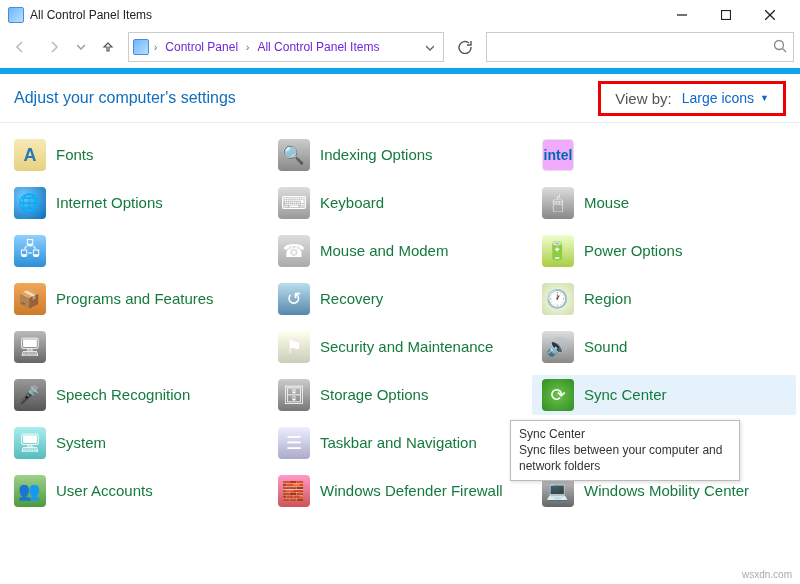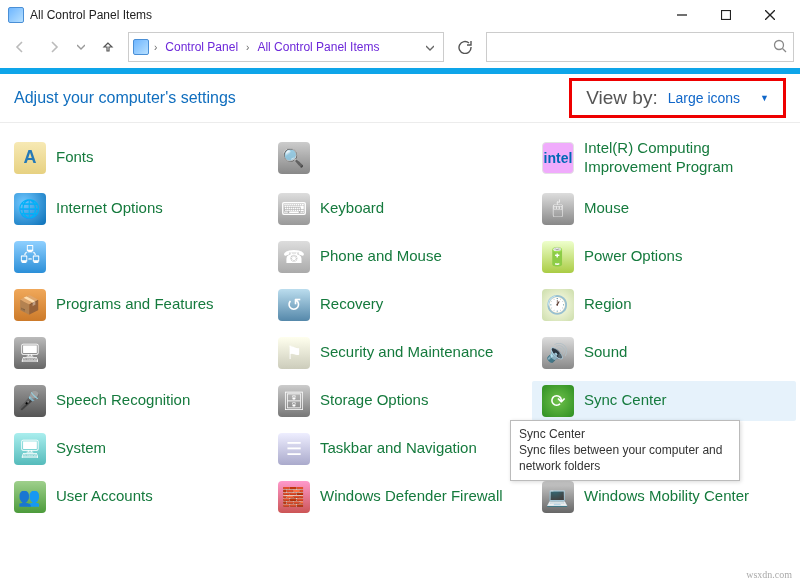--- a/index.html
+++ b/index.html
@@ -18,32 +18,32 @@
   .addr .addr-icon { width:16px; height:16px; background: linear-gradient(135deg,#6fb6ff,#b7e0ff); border:1px solid #4a8fd6; border-radius:2px; flex:0 0 auto; }
   .addr .spacer2 { flex:1; }
   .addr .drop { width:18px; text-align:center; color:#666; }
   .refresh { width:30px; height:30px; display:flex; align-items:center; justify-content:center; color:#555; }
   .searchbox { width:308px; height:30px; border:1px solid #ccc; display:flex; align-items:center; padding:0 6px; color:#888; }
   .searchbox .sicon { margin-left:auto; color:#888; }
   .hdr { border-top:6px solid #0ea5e9; height:54px; display:flex; align-items:center; padding:0 14px; }
   .hdr-title { color:#106ebe; font-size:16px; }
   .hdr .spacer { flex:1; }
   .viewby-group { display:flex; align-items:center; gap:10px; border:3px solid #e00; padding:6px 14px; }
-  .viewby-label { color:#555; font-size:19px; }
-  .viewby-value { color:#1067c9; font-size:14px; display:flex; align-items:center; gap:20px; }
+  .viewby-label { color:#555; font-size:15px; }
+  .viewby-value { color:#1067c9; font-size:14px; display:flex; align-items:center; gap:6px; }
   .viewby-value .caret { font-size:9px; }
   .divider { height:1px; background:#ececec; }
   .grid { padding:12px 4px; display:grid; grid-template-columns: repeat(3, 1fr); column-gap:0; row-gap:8px; }
   .cell { display:flex; align-items:center; gap:10px; padding:4px 10px; border-radius:2px; position:relative; }
   .cell.hovered { background:#e6f2fb; }
   .ico { width:32px; height:32px; flex:0 0 32px; border-radius:4px; display:flex; align-items:center; justify-content:center; font-size:18px; color:#fff; }
   .lbl { color:#157a3d; font-size:15px; line-height:1.25; }
   .tooltip { position:absolute; left:510px; top:420px; z-index:50; background:#fff; border:1px solid #bbb; padding:5px 8px; font-size:12px; color:#333; box-shadow:1px 1px 4px rgba(0,0,0,.15); max-width:230px; line-height:1.35; }
   .tooltip .tt-title { display:block; }
-  .watermark { position:absolute; right:8px; bottom:4px; font-size:10px; color:#aaa;font-family:Liberation Serif, serif; }
+  .watermark { position:absolute; right:8px; bottom:4px; font-size:10px; color:#aaa; }
   
   .ic-fonts { background:linear-gradient(#f7e9b4,#e7d181); color:#267ab7; font-weight:bold; }
   .ic-internet { background:radial-gradient(circle at 30% 30%,#6fc7ff,#0a6fb7); }
   .ic-network { background:linear-gradient(#8fd0ff,#2b8fd8); }
   .ic-programs { background:linear-gradient(#f0a85a,#cc7a2a); }
   .ic-remote { background:linear-gradient(#bbb,#666); }
   .ic-speech { background:linear-gradient(#999,#555); }
   .ic-system { background:linear-gradient(#aee,#5bb); }
   .ic-users { background:linear-gradient(#9fd08c,#4c9b3b); }
   .ic-indexing { background:linear-gradient(#ccc,#888); }
@@ -152,45 +152,45 @@
 <div class="divider"></div>
 
 <div class="grid">
 
   <div class="cell">
     <div class="ico ic-fonts">A</div>
     <div class="lbl">Fonts</div>
   </div>
   <div class="cell">
     <div class="ico ic-indexing">🔍</div>
+    <div class="lbl">Indexing Options</div>
   </div>
   <div class="cell">
     <div class="ico ic-intel">intel</div>
-    <div class="lbl">Intel(R) Computing Improvement Program</div>
   </div>
 
   <div class="cell">
     <div class="ico ic-internet">🌐</div>
     <div class="lbl">Internet Options</div>
   </div>
   <div class="cell">
     <div class="ico ic-keyboard">⌨</div>
     <div class="lbl">Keyboard</div>
   </div>
   <div class="cell">
     <div class="ico ic-mouse">🖱</div>
     <div class="lbl">Mouse</div>
   </div>
 
   <div class="cell">
     <div class="ico ic-network">🖧</div>
   </div>
   <div class="cell">
     <div class="ico ic-phone">☎</div>
-    <div class="lbl">Phone and Mouse</div>
+    <div class="lbl">Mouse and Modem</div>
   </div>
   <div class="cell">
     <div class="ico ic-power">🔋</div>
     <div class="lbl">Power Options</div>
   </div>
 
   <div class="cell">
     <div class="ico ic-programs">📦</div>
     <div class="lbl">Programs and Features</div>
   </div>

